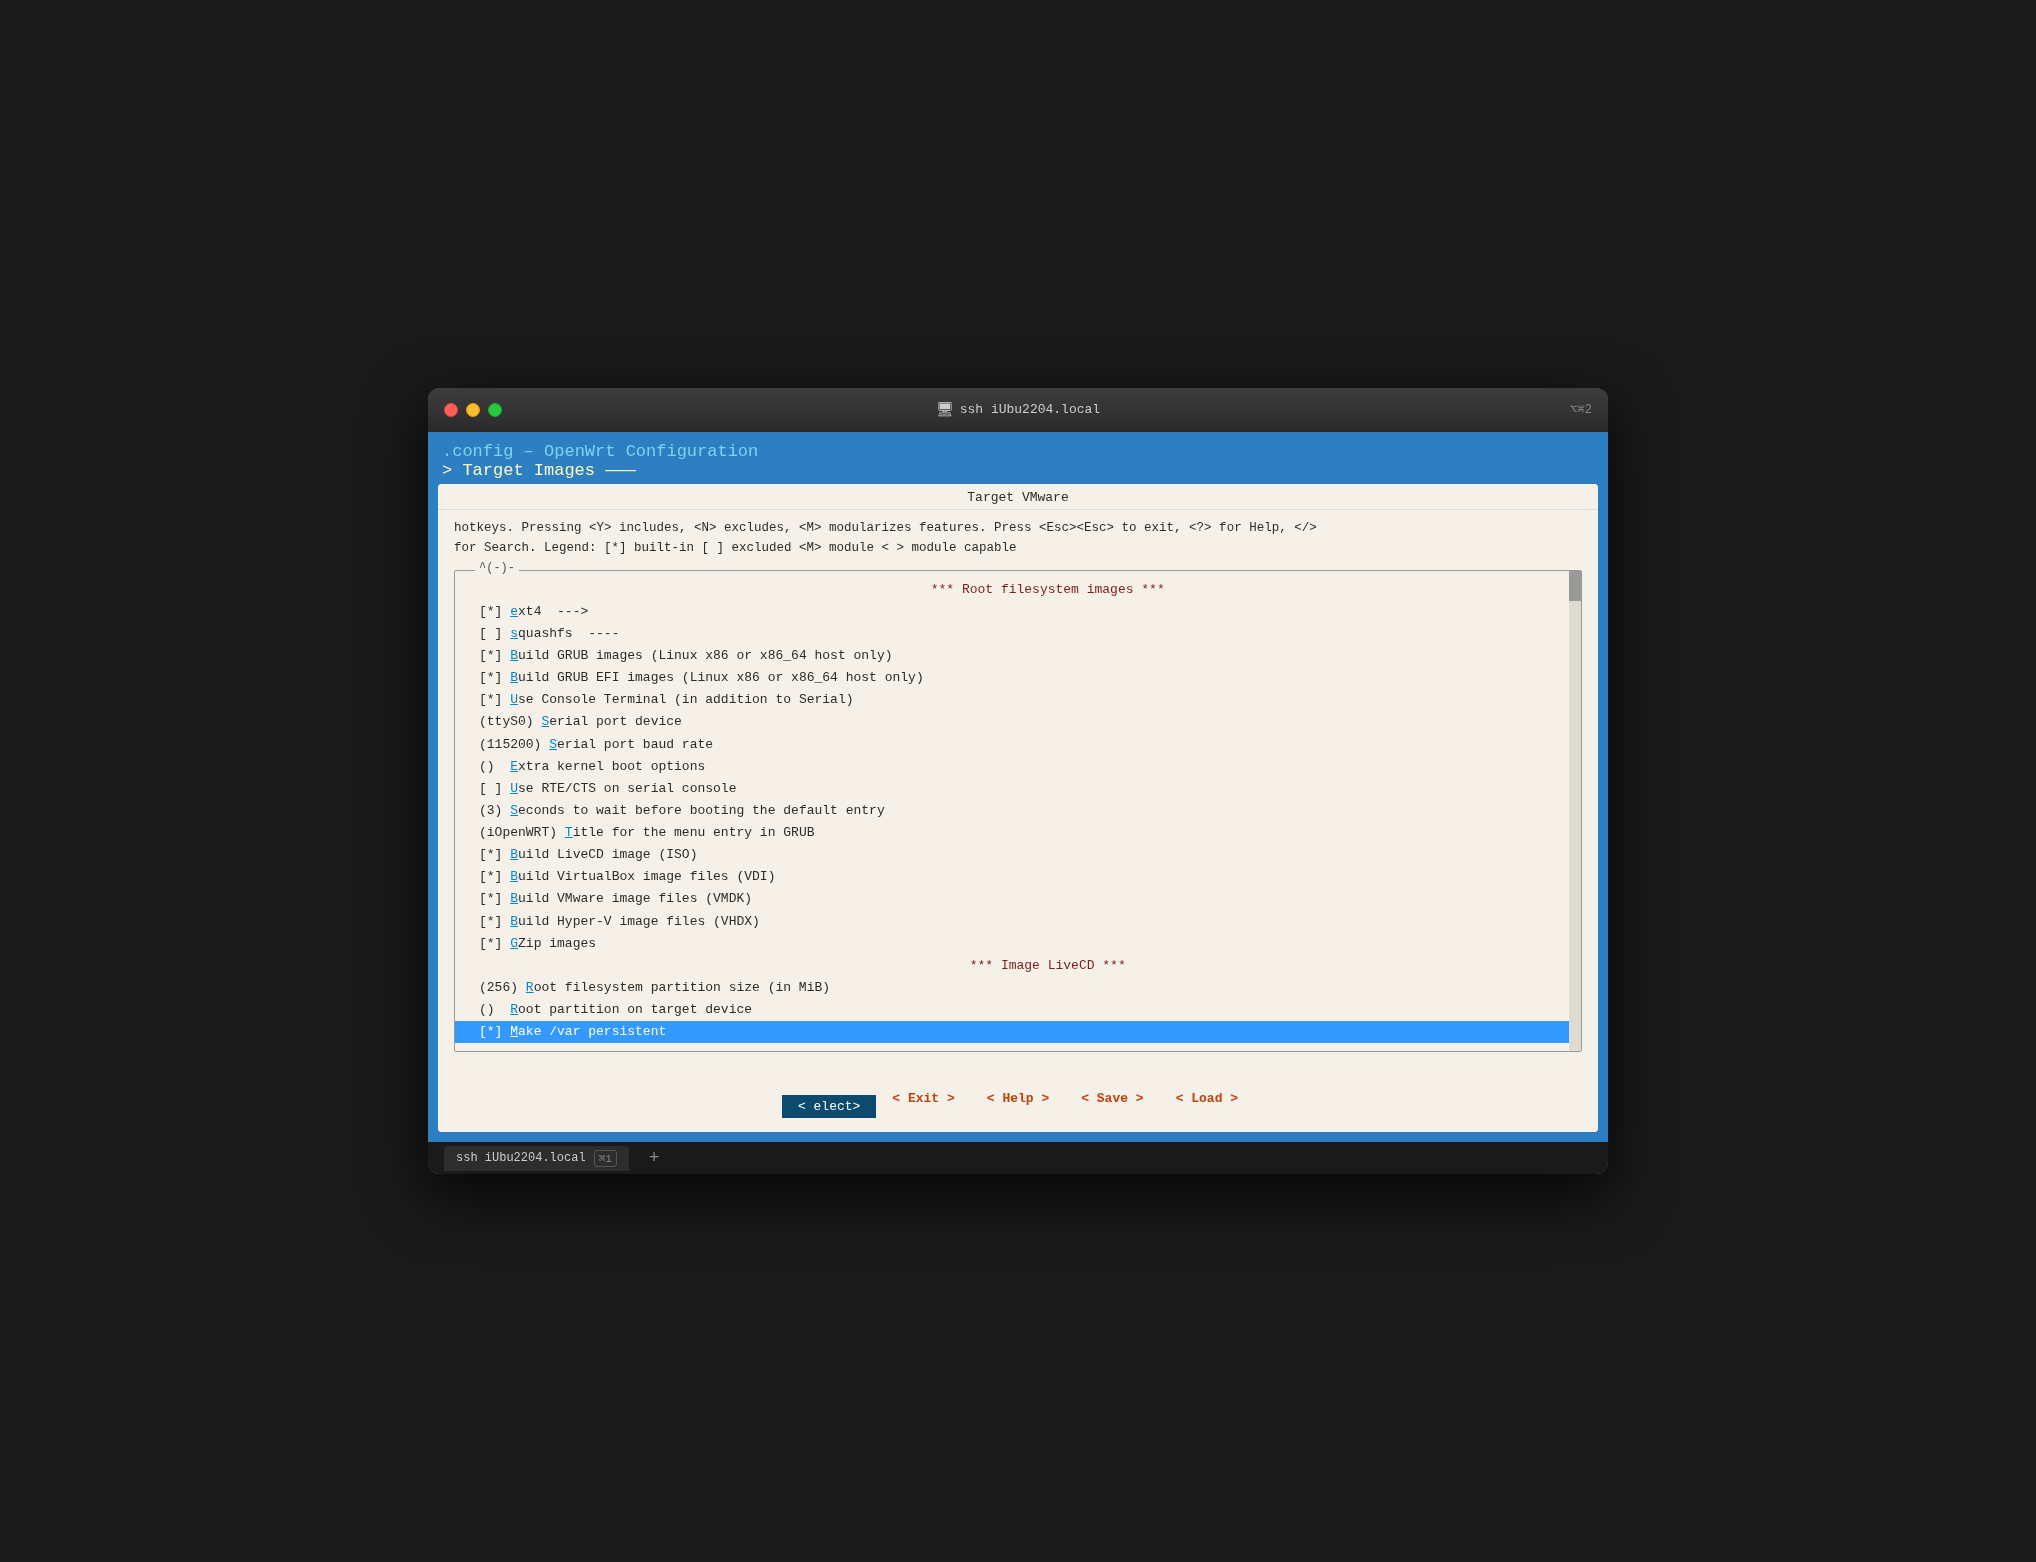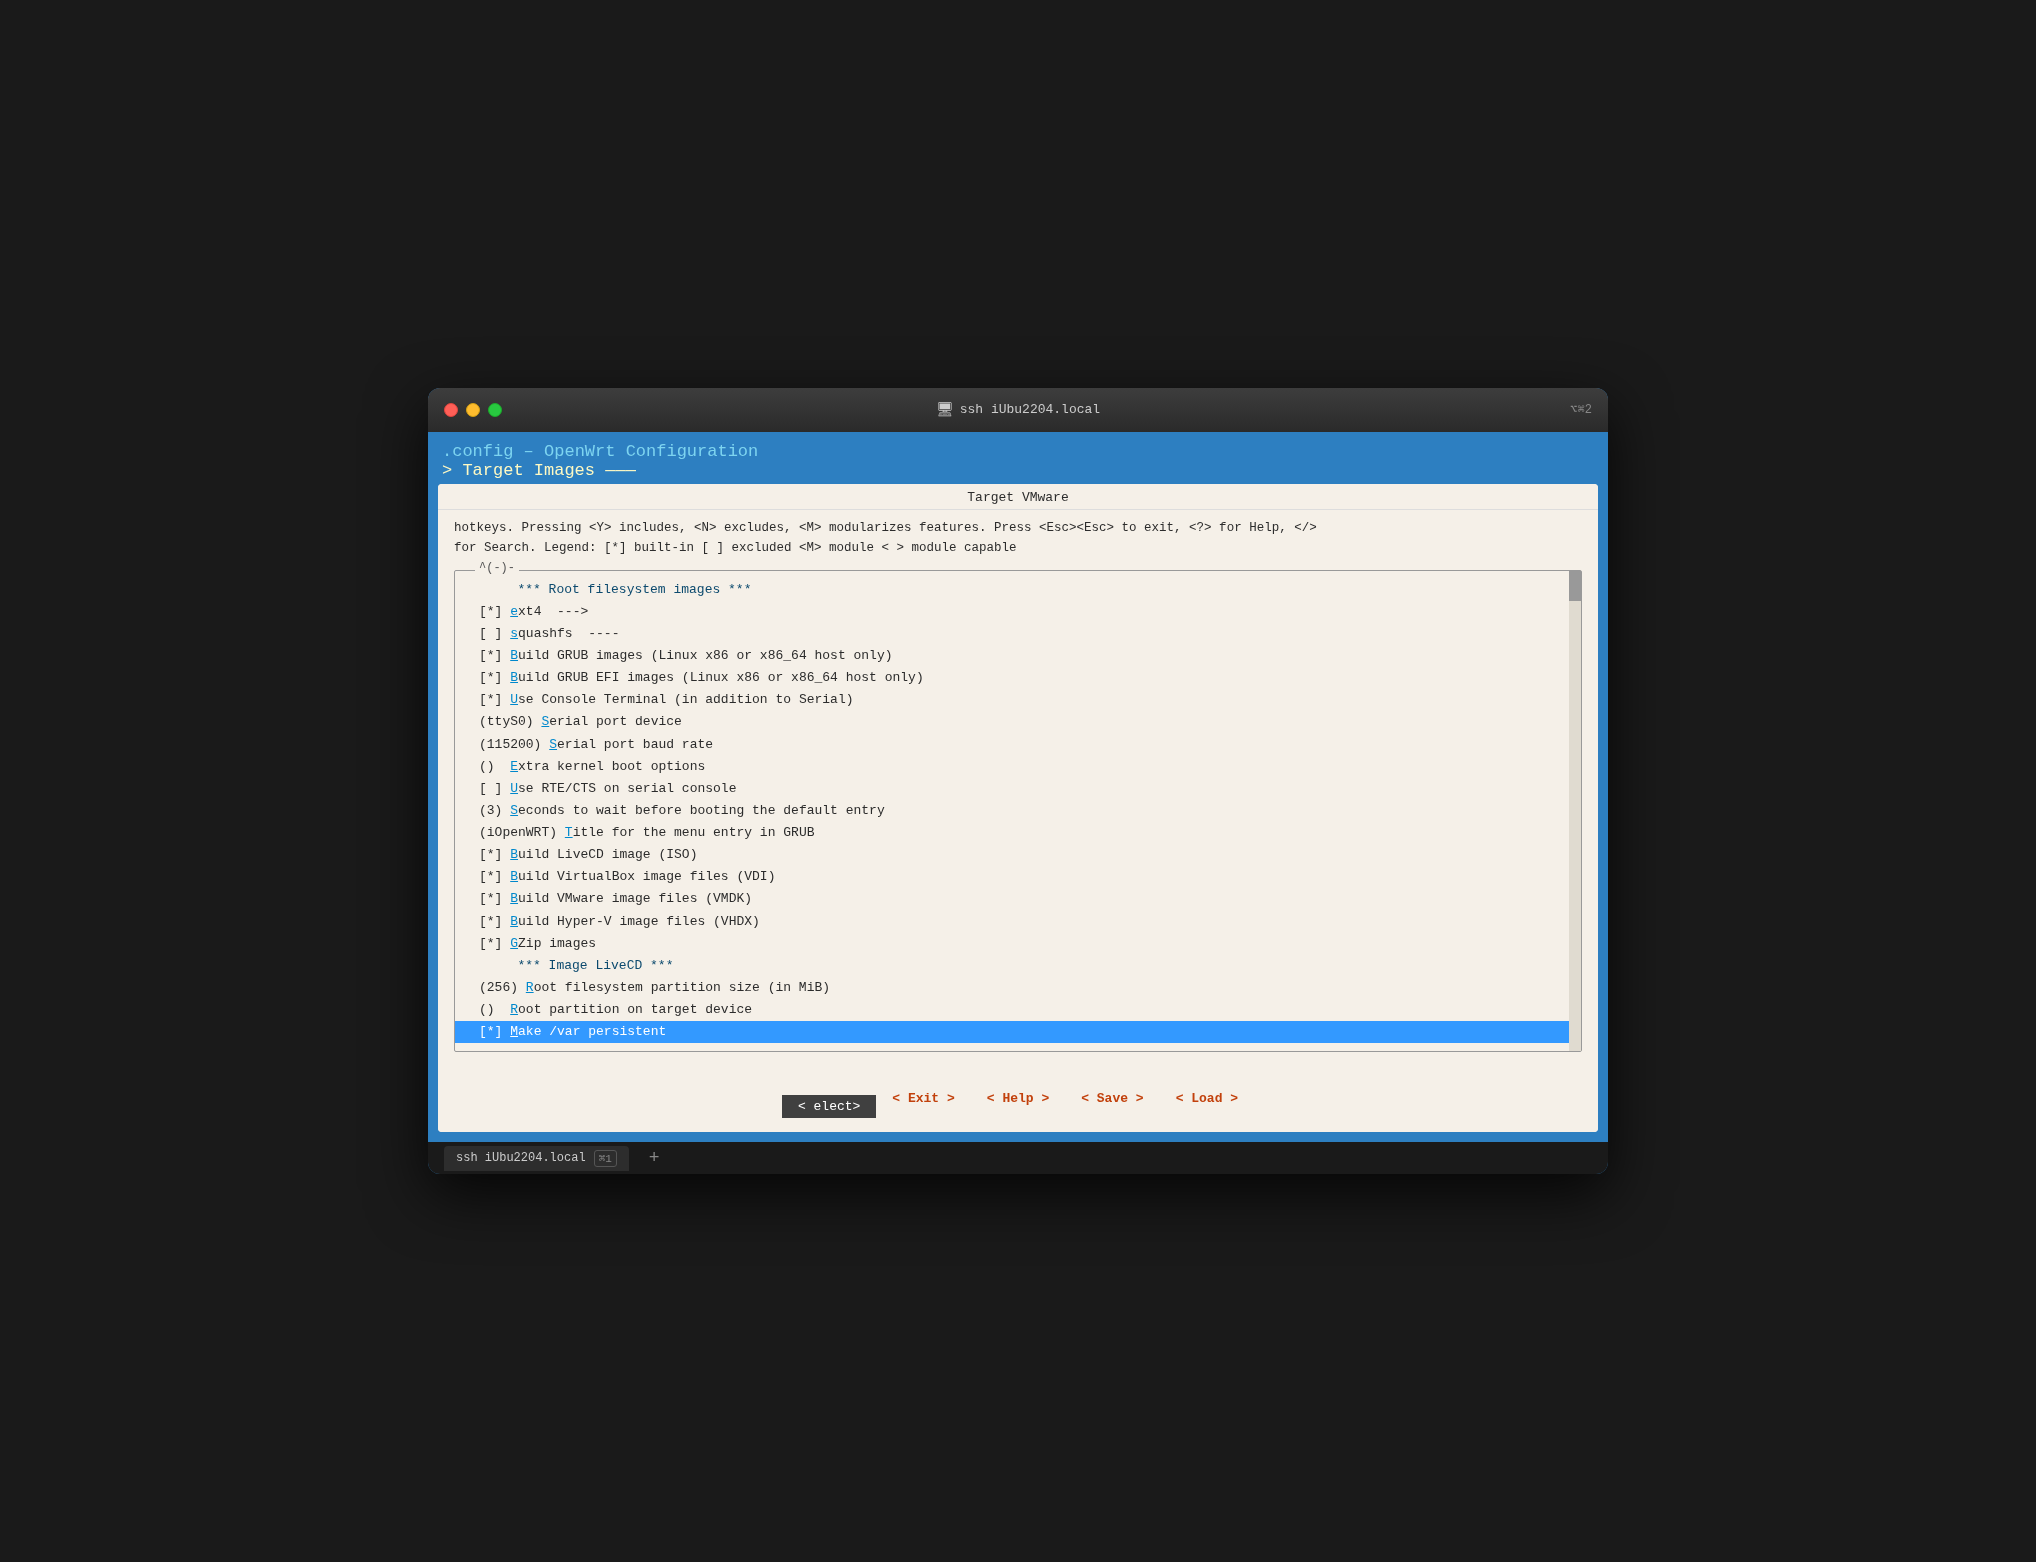--- a/index.html
+++ b/index.html
@@ -164,23 +164,24 @@
     .menu-item {
       padding: 1px 24px;
       color: #2c2c2c;
       font-size: 13px;
       font-family: 'Menlo', 'Monaco', 'Courier New', monospace;
       white-space: pre;
       line-height: 1.55;
     }
 
     .menu-item.header {
+      text-align: center;
       padding-left: 0;
       padding-right: 3px;
-      color: #0c4a6e;
+      color: #7f1d1d;
     }
 
     .menu-item.selected {
       background: #3399ff;
       color: #ffffff;
     }
 
     .scrollbar-track {
       position: absolute;
       right: 0;
@@ -212,21 +213,21 @@
       font-family: 'Menlo', 'Monaco', 'Courier New', monospace;
       font-size: 13px;
       padding: 4px 16px;
       cursor: pointer;
       border: none;
       background: transparent;
       color: #cc3300;
     }
 
     .btn.selected {
-      background: #404040;
+      background: #0c4a6e;
       color: #ffffff;
       padding: 4px 16px;
       margin-top: 17px;
     }
 
     .btn.normal {
       color: #c2410c;
       background: transparent;
       font-weight: bold;
     }

